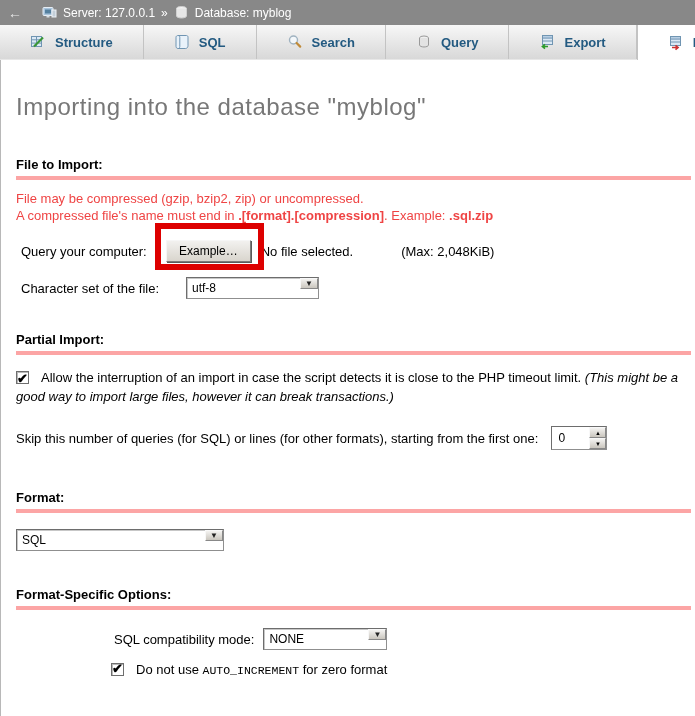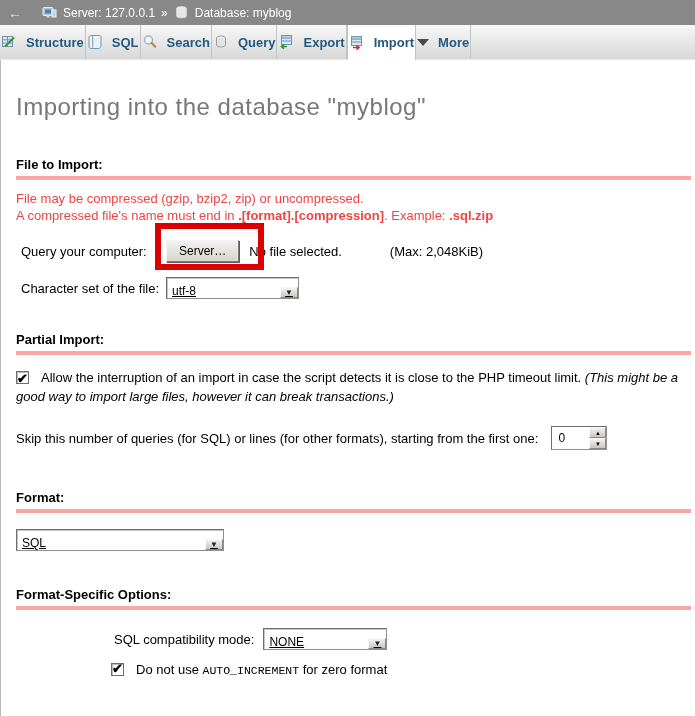--- a/index.html
+++ b/index.html
@@ -31,21 +31,21 @@
     height: 35px;
     background: linear-gradient(#f7f7f7, #d8d8d8);
     display: flex;
     align-items: stretch;
     border-bottom: 1px solid #e7e7e7;
   }
   .tab {
     display: flex;
     align-items: center;
     gap: 9px;
-    padding: 0 1px;
+    padding: 0 30px;
     border-right: 1px solid #c3c3c3;
     color: #235a81;
     font-weight: bold;
     font-size: 13px;
     cursor: pointer;
   }
   .tab.active {
     background: #ffffff;
     border-right: 1px solid #c3c3c3;
     border-left: 1px solid #c3c3c3;
@@ -114,34 +114,33 @@
     position: absolute;
     left: 139px;
     top: -16px;
     width: 109px;
     height: 47px;
     border: 6px solid #dd0000;
     pointer-events: none;
     z-index: 10;
   }
 
-  .charset-row { margin-top: 13px; height: 24px; display: flex; align-items: center; }
+  .charset-row { margin-top: 13px; height: 24px; display: flex; align-items: center; gap: 20px; }
 
   
   .select {
     display: inline-flex;
-    align-items: flex-end;
+    align-items: flex-start;
     background: #ffffff;
     border: 1px solid #8f8f8f;
     border-top-color: #6d6d6d;
     border-left-color: #6d6d6d;
     box-shadow: inset 1px 1px 0 #c7c7c7;
     height: 22px;
     cursor: pointer;
-    text-decoration: underline;
   }
   .select-value {
     flex: 1;
     padding: 3px 4px 0 5px;
     font-size: 12px;
     white-space: nowrap;
     overflow: hidden;
   }
   .select-arrow {
     width: 18px;
@@ -323,21 +322,21 @@
 
   <div class="section-heading h-file">File to Import:</div>
 
   <p class="note-para">
     <span>File may be compressed (gzip, bzip2, zip) or uncompressed.</span><br>
     <span>A compressed file's name must end in </span><b>.[format].[compression]</b><span>. Example: </span><b>.sql.zip</b>
   </p>
 
   <div class="browse-row">
     <span class="inline-label">Query your computer:</span>
-    <button class="browse-button">Server…</button>
+    <button class="browse-button">Example…</button>
     <span class="no-file">No file selected.</span>
     <span class="max-size">(Max: 2,048KiB)</span>
     <div class="red-annotation"></div>
   </div>
 
   <div class="charset-row">
     <span class="inline-label">Character set of the file:</span>
     <span class="select w-charset">
       <span class="select-value">utf-8</span>
       <span class="select-arrow"></span>

